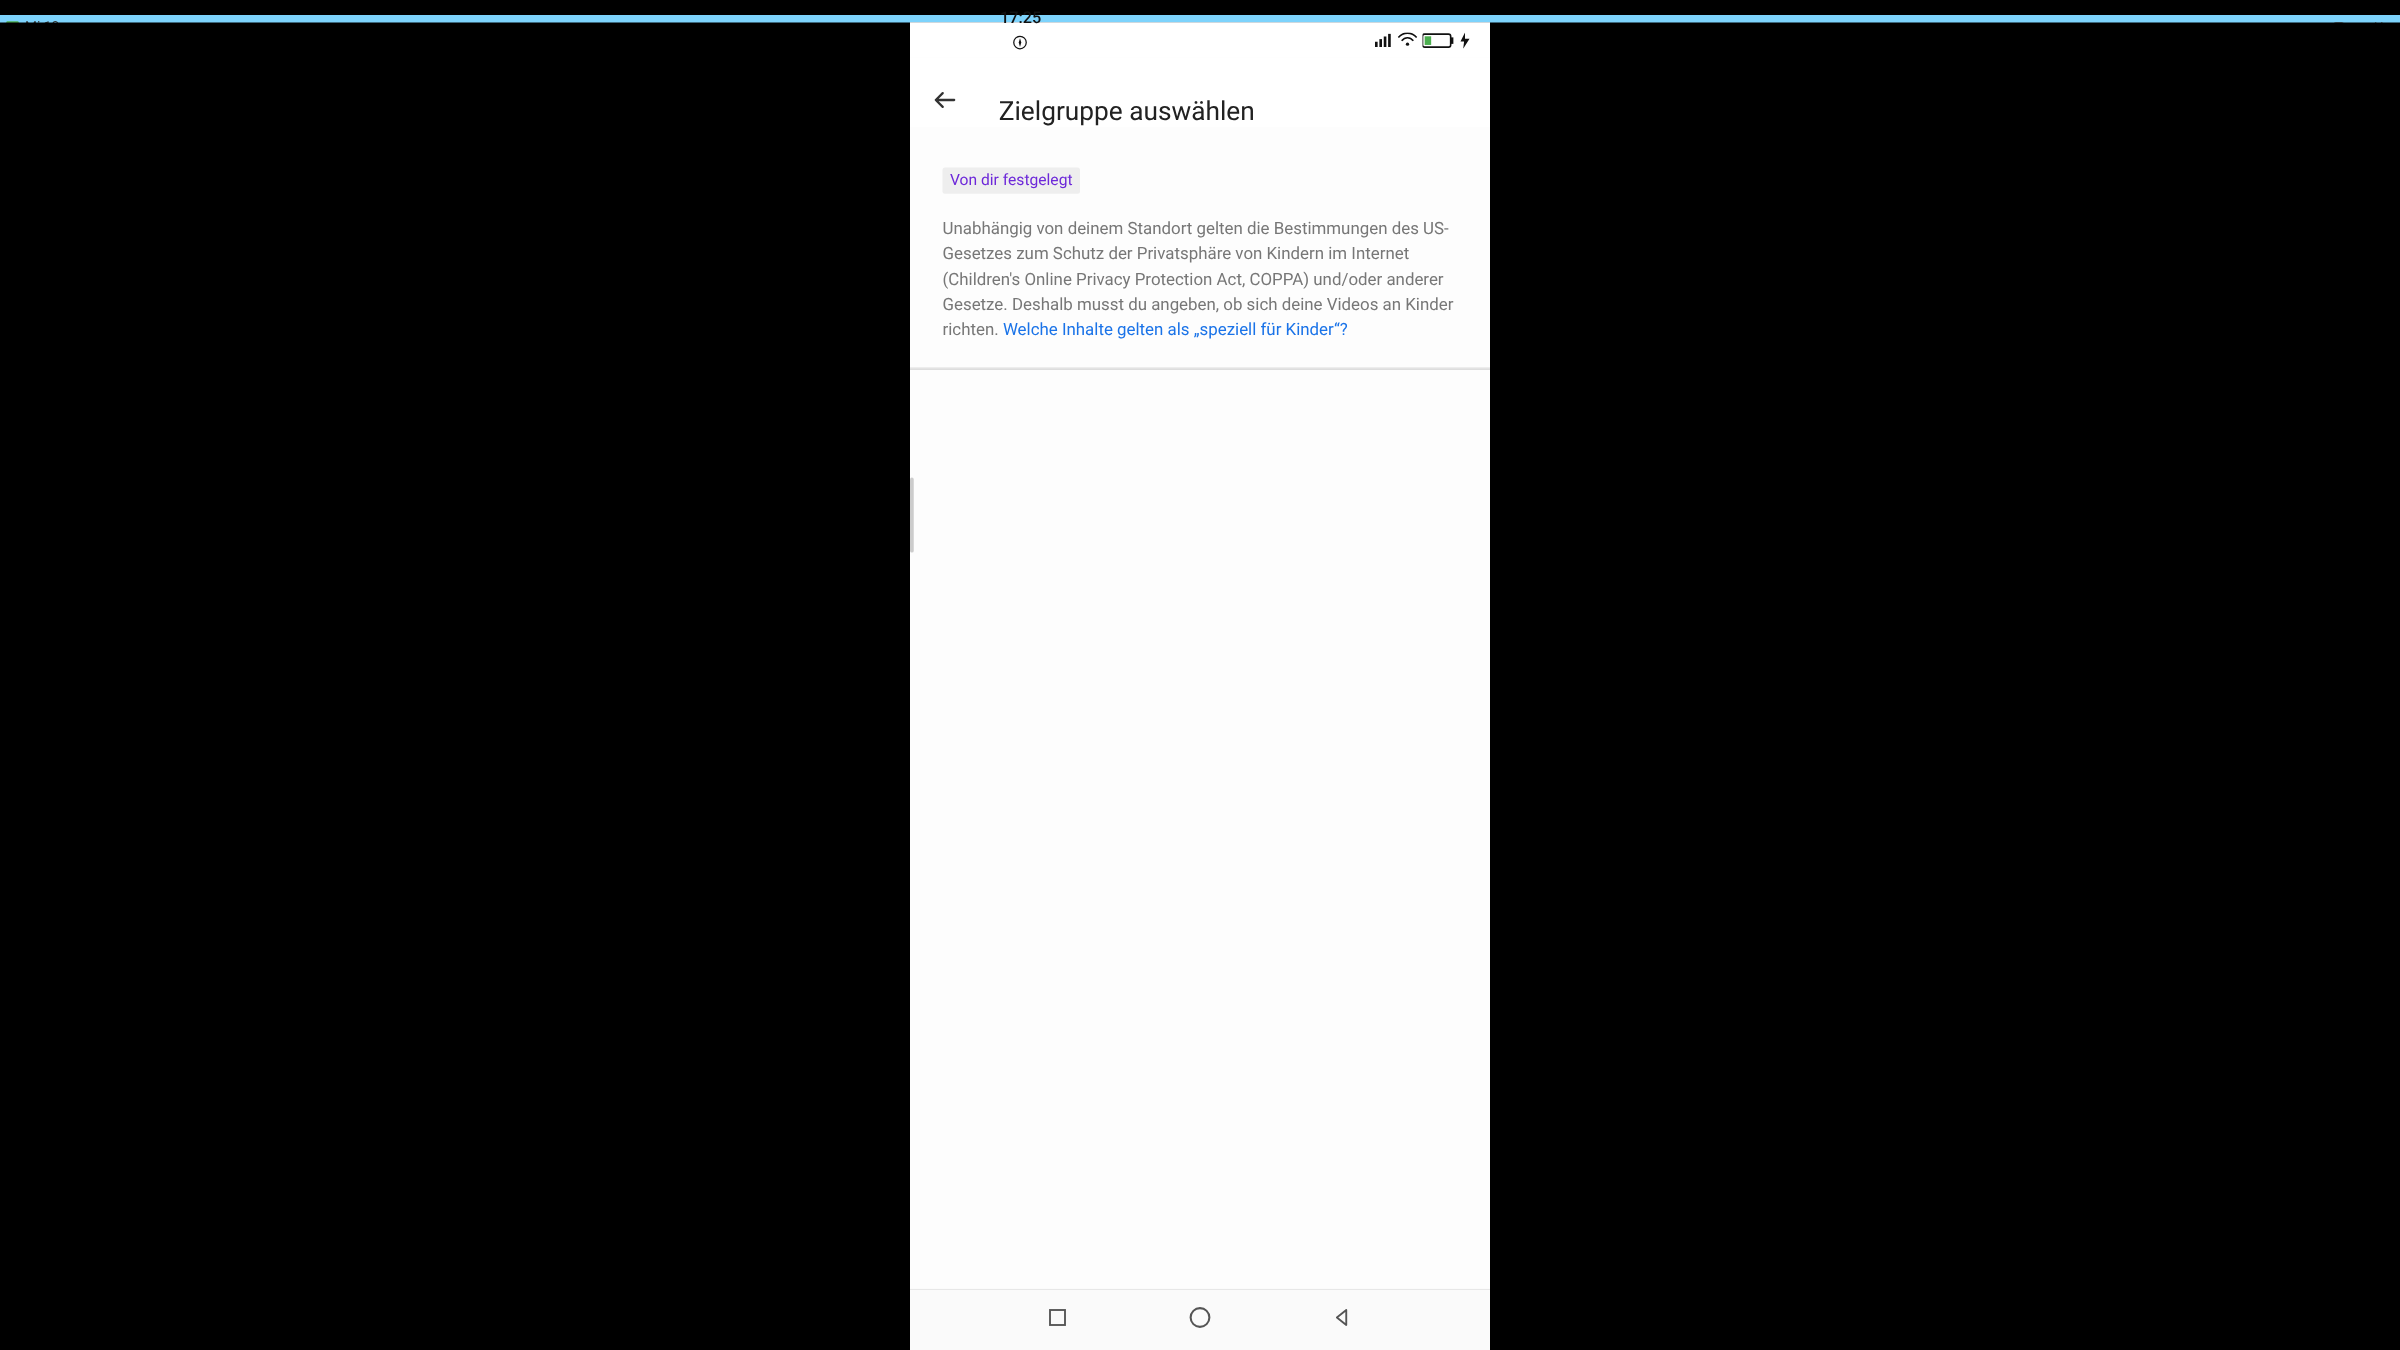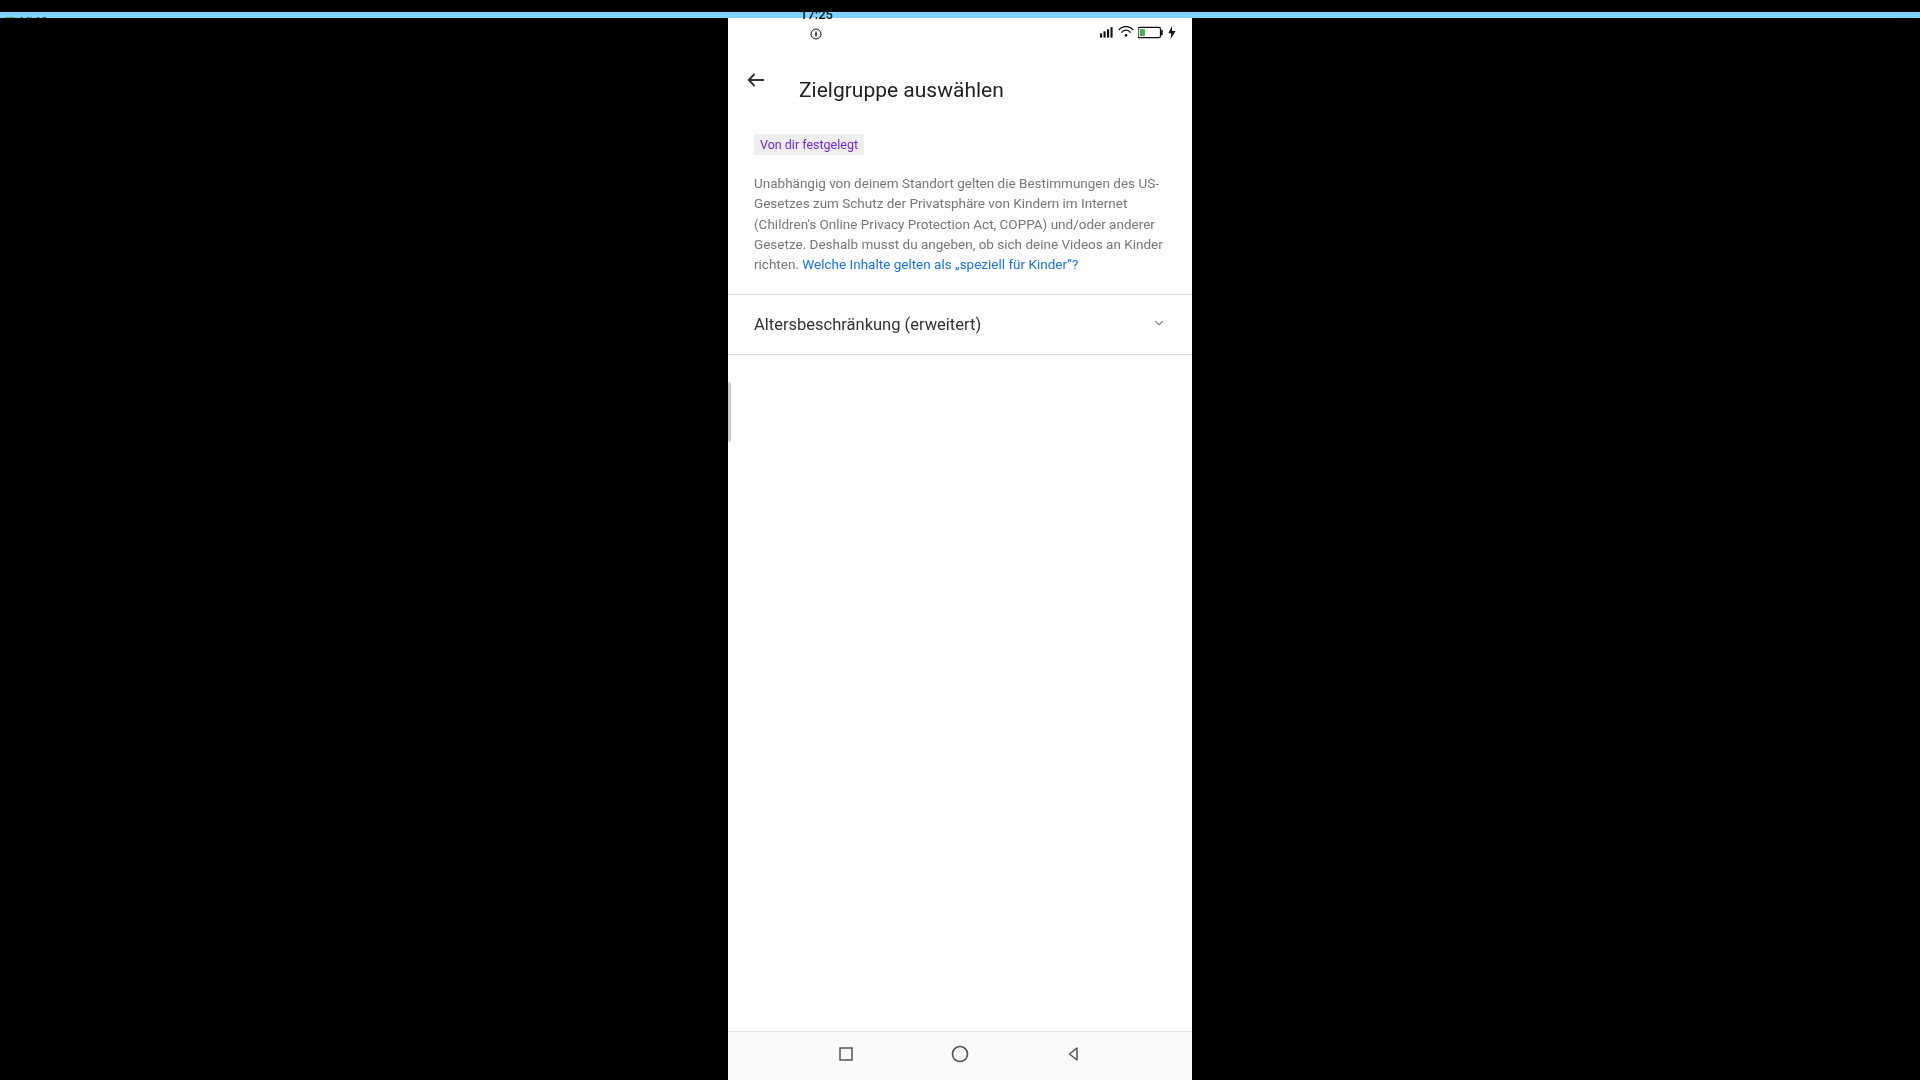--- a/index.html
+++ b/index.html
@@ -342,28 +342,20 @@
       <div class="inner-pad">
         <div class="badge">Von dir festgelegt</div>
         <div class="body-text">
           <span>Unabhängig von deinem Standort gelten die Bestimmungen des US-Gesetzes zum Schutz der Privatsphäre von Kindern im Internet (Children's Online Privacy Protection Act, COPPA) und/oder anderer Gesetze. Deshalb musst du angeben, ob sich deine Videos an Kinder richten. </span><a>Welche Inhalte gelten als „speziell für Kinder“?</a>
         </div>
       </div>
 
 
       <div class="divider"></div>
 
-      <div class="accordion-row">
-        <span class="accordion-label">Altersbeschränkung (erweitert)</span>
-        <span class="accordion-chevron">
-          <svg width="14" height="14" viewBox="0 0 24 24">
-              <path d="M6 9l6 6 6-6" stroke="#888" stroke-width="2" fill="none" stroke-linecap="round" stroke-linejoin="round"></path>
-            </svg>
-        </span>
-      </div>
 
       <div class="divider2"></div>
     </div>
 
     <div class="nav-bar">
       <div class="nav-btn">
         <span>
           <svg width="18" height="18" viewBox="0 0 24 24">
               <rect x="4" y="4" width="16" height="16" fill="none" stroke="#555" stroke-width="2"></rect>
             </svg>

